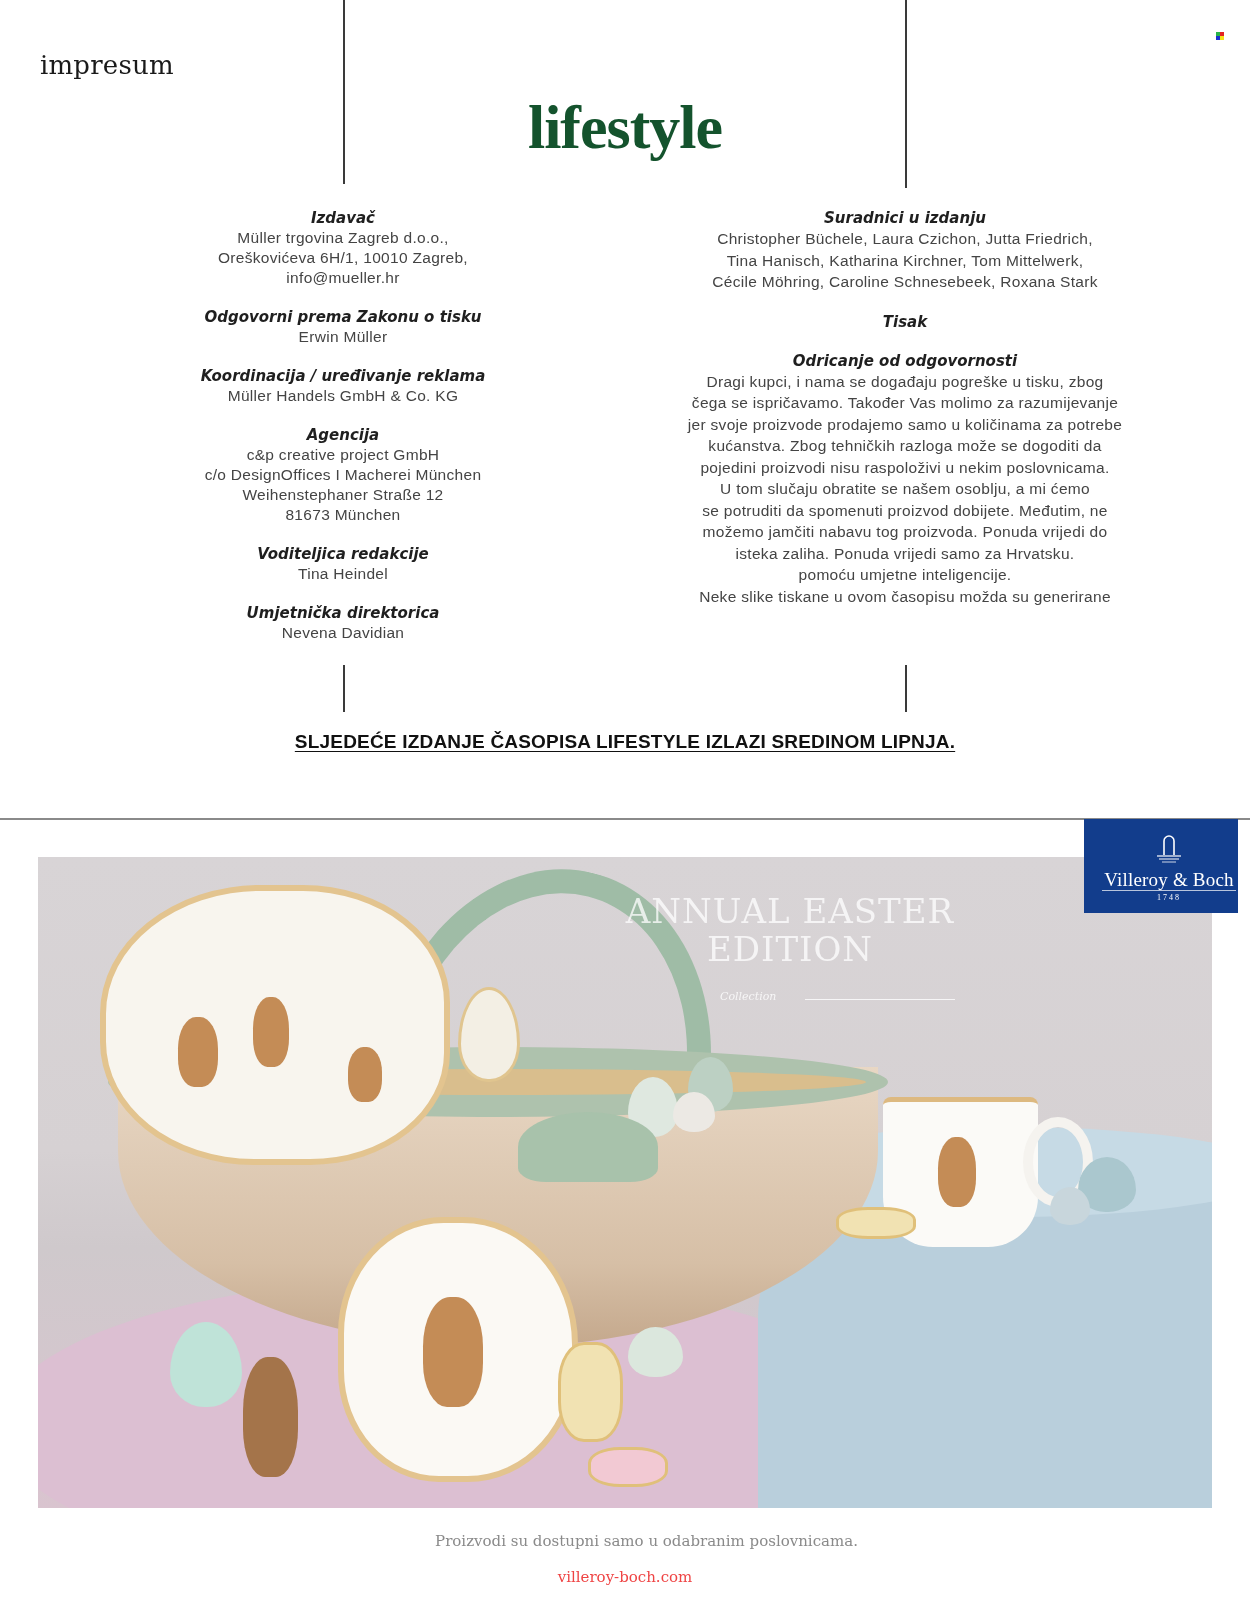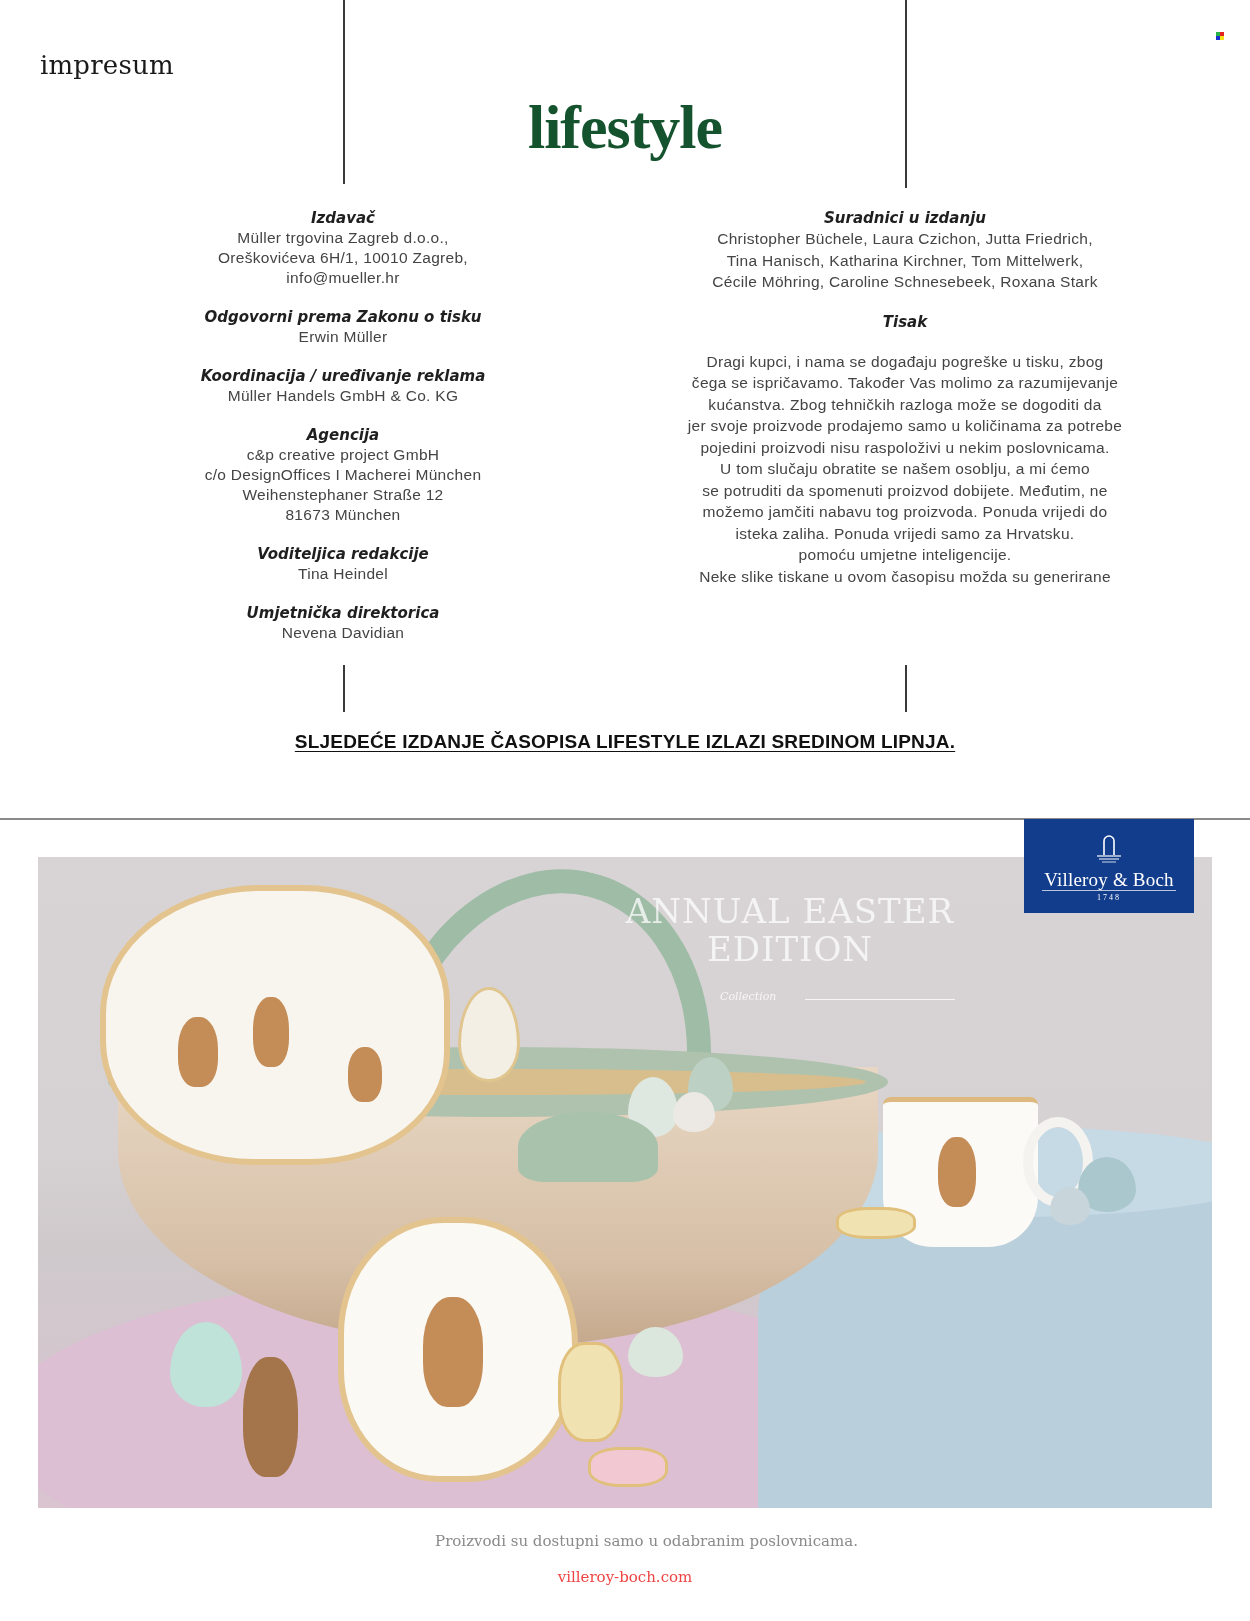--- a/index.html
+++ b/index.html
@@ -40,21 +40,21 @@
   .ad-photo .mug { position: absolute; left: 845px; top: 240px; width: 155px; height: 150px; background: #fbfaf7; border-radius: 8px 8px 50px 50px; border-top: 5px solid #ddb980; }
   .ad-photo .mug-handle { position: absolute; left: 985px; top: 260px; width: 70px; height: 90px; border: 10px solid #f5f3ef; border-radius: 50%; }
   .ad-photo .egg { position: absolute; border-radius: 50% 50% 48% 48% / 60% 60% 40% 40%; }
   .ad-photo .ribbon { position: absolute; left: 480px; top: 255px; width: 140px; height: 70px; background: #a8c2ab; border-radius: 50% 50% 20% 20%; }
   .ad-photo .cookie { position: absolute; background: #f1e2b2; border: 3px solid #e0c07a; border-radius: 40%; }
 
   .ad-headline { position: absolute; left: 600px; width: 380px; top: 892px; text-align: center; font-family: "DejaVu Serif", serif; color: rgba(255,255,255,0.75); font-size: 34px; line-height: 38px; letter-spacing: 1px; }
   .ad-collection { position: absolute; left: 720px; top: 990px; width: 160px; text-align: left; font-family: "DejaVu Serif", serif; font-style: italic; font-size: 11px; color: rgba(255,255,255,0.8); }
   .ad-collection-line { position: absolute; left: 805px; top: 999px; width: 150px; height: 1px; background: rgba(255,255,255,0.8); }
 
-  .vb-box { position: absolute; left: 1024px; top: 819px; width: 170px; height: 94px; background: #123d8c; color: #fff; text-align: center; }
+  .vb-box { position: absolute; left: 1084px; top: 819px; width: 154px; height: 94px; background: #123d8c; color: #fff; text-align: center; }
   .vb-box .emblem { position: absolute; left: 73px; top: 14px; width: 24px; height: 30px; }
   .vb-box .name { position: absolute; left: 0; width: 170px; top: 50px; font-family: "Liberation Serif", serif; font-size: 19px; letter-spacing: 0.2px; }
   .vb-box .year { position: absolute; left: 0; width: 170px; top: 74px; font-family: "Liberation Serif", serif; font-size: 8px; letter-spacing: 2px; }
   .vb-box .ul { position: absolute; left: 18px; width: 134px; top: 71px; height: 1px; background: rgba(255,255,255,0.7); }
 
   .ad-foot1 { position: absolute; left: 0; width: 1250px; top: 1532px; text-align: center; font-family: "DejaVu Serif", serif; font-size: 15px; color: #8a8a8a; padding-left: 43px; }
   .ad-foot2 { position: absolute; left: 0; width: 1250px; top: 1568px; text-align: center; font-family: "DejaVu Serif", serif; font-size: 15px; color: #ef4444; }
 </style>
 </head>
 <body>
@@ -110,24 +110,25 @@
   <div class="block">
     <div class="head">Suradnici u izdanju</div>
     <div class="line">Christopher Büchele, Laura Czichon, Jutta Friedrich,</div>
     <div class="line">Tina Hanisch, Katharina Kirchner, Tom Mittelwerk,</div>
     <div class="line">Cécile Möhring, Caroline Schnesebeek, Roxana Stark</div>
   </div>
   <div class="block">
     <div class="head">Tisak</div>
   </div>
   <div class="block">
+    <div class="head">Odricanje od odgovornosti</div>
     <div class="line">Dragi kupci, i nama se događaju pogreške u tisku, zbog</div>
     <div class="line">čega se ispričavamo. Također Vas molimo za razumijevanje</div>
+    <div class="line">jer svoje proizvode prodajemo samo u količinama za potrebe</div>
     <div class="line">kućanstva. Zbog tehničkih razloga može se dogoditi da</div>
-    <div class="line">jer svoje proizvode prodajemo samo u količinama za potrebe</div>
     <div class="line">pojedini proizvodi nisu raspoloživi u nekim poslovnicama.</div>
     <div class="line">U tom slučaju obratite se našem osoblju, a mi ćemo</div>
     <div class="line">se potruditi da spomenuti proizvod dobijete. Međutim, ne</div>
     <div class="line">možemo jamčiti nabavu tog proizvoda. Ponuda vrijedi do</div>
     <div class="line">isteka zaliha. Ponuda vrijedi samo za Hrvatsku.</div>
     <div class="line">pomoću umjetne inteligencije.</div>
     <div class="line">Neke slike tiskane u ovom časopisu možda su generirane</div>
   </div>
 </div>
 

